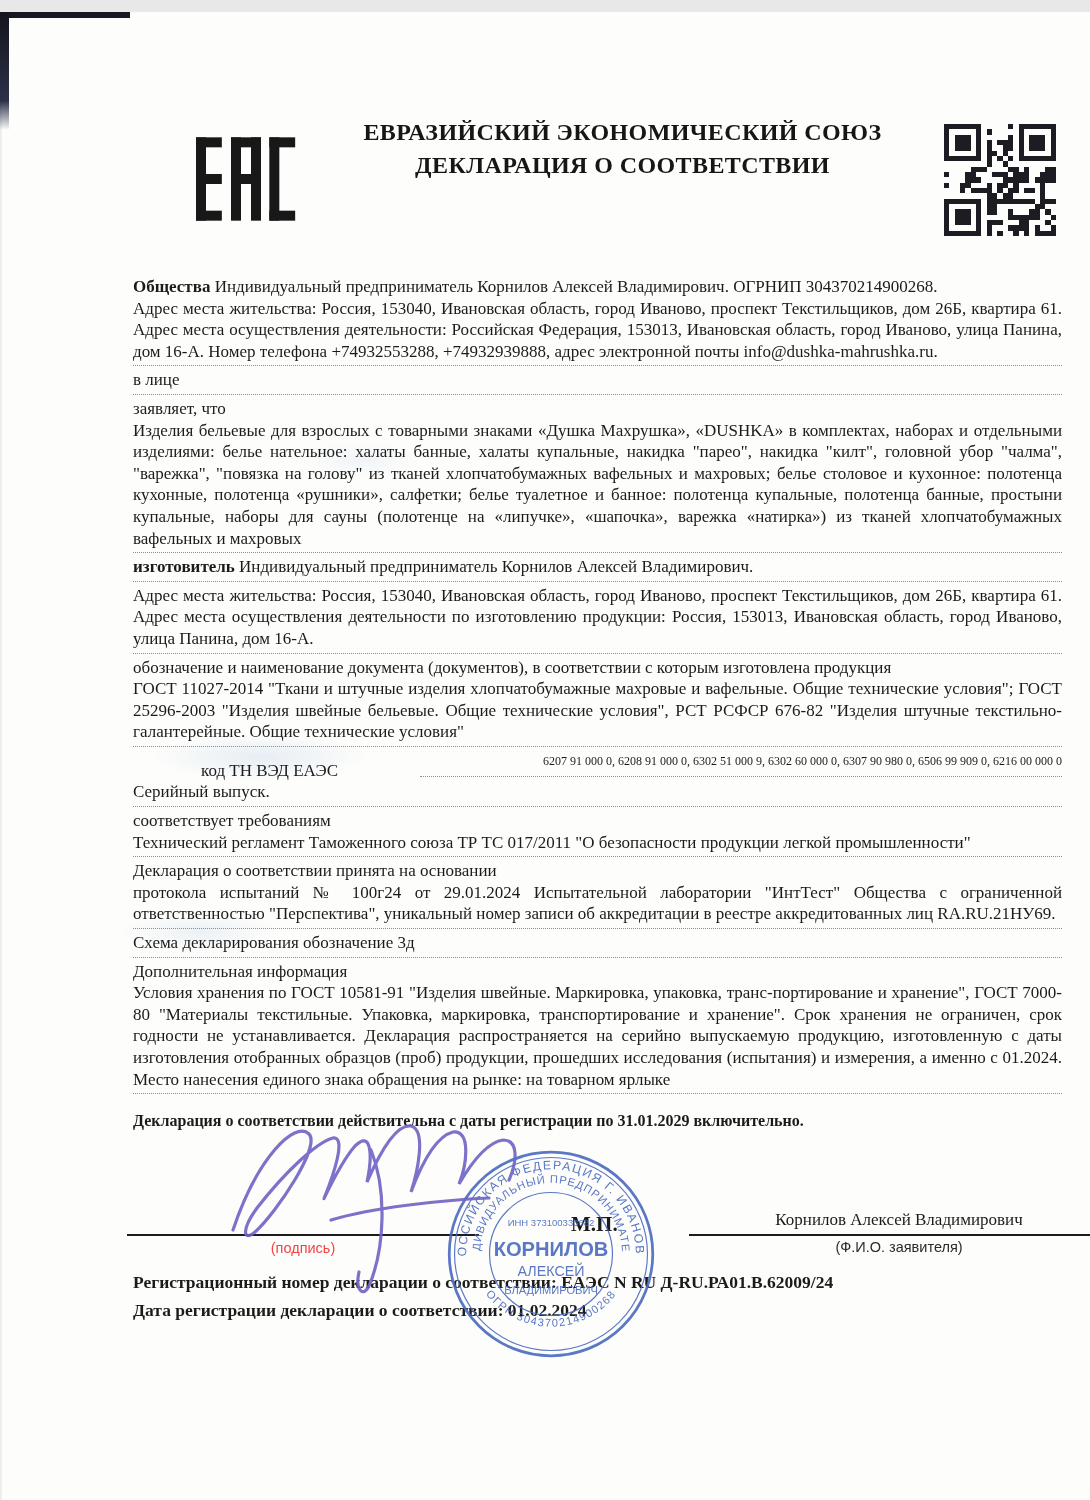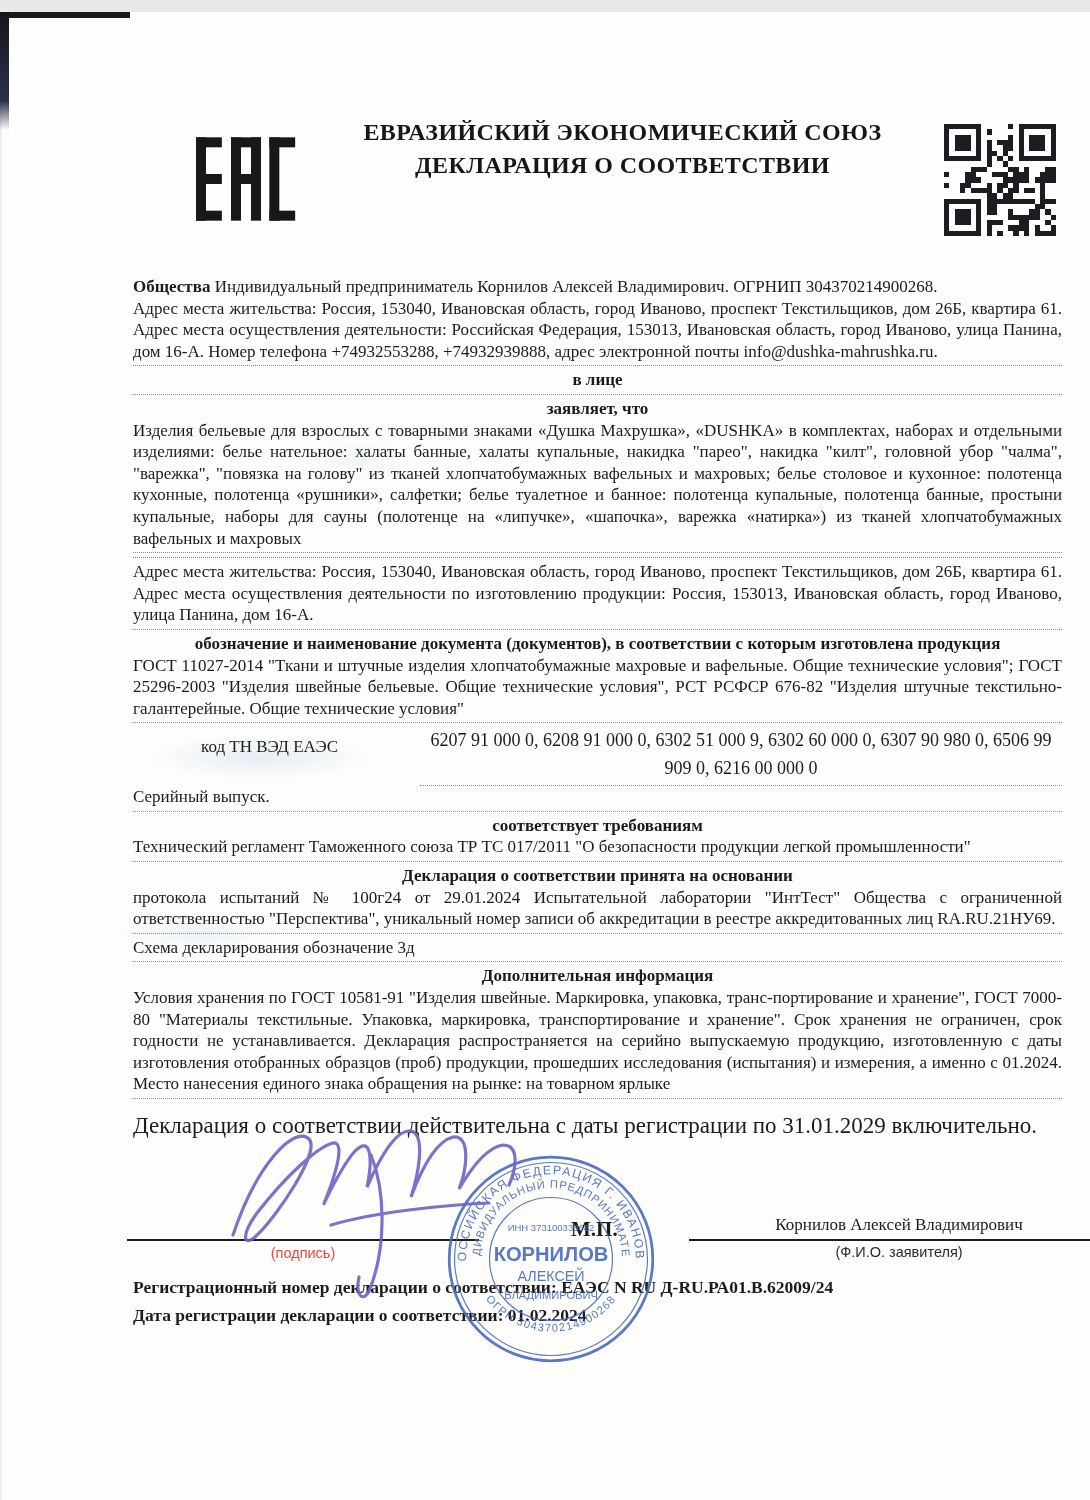--- a/index.html
+++ b/index.html
@@ -24,31 +24,31 @@
 
   
   .eac{position:absolute;left:196px;top:108px;width:100px;height:118px;}
   .title{position:absolute;left:315px;top:104px;width:615px;text-align:center;
     font-weight:bold;font-size:24px;line-height:33px;color:#161616;letter-spacing:.4px;}
   .qr{position:absolute;left:944px;top:112px;width:112px;height:112px;}
 
   
   .content{position:absolute;left:133px;top:264px;width:929px;}
   .para,.heading{font-size:17px;line-height:21.6px;text-align:justify;}
-  .heading{font-weight:bold;text-align:center;}
+  .heading{font-weight:normal;text-align:left;}
   .lead{font-weight:bold;}
   .divider{border-bottom:1.6px dotted #8d8d8d;height:1px;margin:2px 0 3px 0;}
   .tnved{display:flex;align-items:flex-start;margin:3px 0 0 0;}
   .tnved-label{width:287px;padding-left:68px;box-sizing:border-box;font-weight:normal;
     font-size:17px;line-height:21.6px;padding-top:10px;}
   .tnved-right{flex:1;}
-  .tnved-codes{font-size:18px;line-height:28px;text-align:center;}
+  .tnved-codes{font-size:12px;line-height:23px;text-align:right;}
   .tnved-div{border-bottom:1.6px dotted #8d8d8d;height:1px;margin-top:2px;}
 
-  .validity{margin-top:16px;font-weight:normal;font-size:23px;line-height:22px;}
+  .validity{margin-top:16px;font-weight:bold;font-size:16px;line-height:22px;}
 
   
   .sig-zone{position:relative;height:120px;margin-top:10px;}
   .sig-svg{position:absolute;left:88px;top:-62px;width:320px;height:220px;z-index:4;}
   .sig-line{position:absolute;left:-6px;top:92px;width:352px;border-top:2.5px solid #1c1c1c;}
   .sig-caption{position:absolute;left:60px;top:98px;width:220px;text-align:center;
     font-family:"Liberation Sans",sans-serif;font-size:14.5px;color:#ef4444;}
   .mp{position:absolute;left:438px;top:70px;font-weight:bold;font-size:21px;}
   .fio-name{position:absolute;left:560px;top:68px;width:412px;text-align:center;font-size:17px;}
   .fio-line{position:absolute;left:556px;top:92px;width:420px;border-top:2px solid #1c1c1c;}
@@ -320,20 +320,21 @@
   <div class="content" id="content">
 
   <div class="para"><span class="lead">Общества</span> Индивидуальный предприниматель Корнилов Алексей Владимирович. ОГРНИП 304370214900268.</div>
       <div class="para">Адрес места жительства: Россия, 153040, Ивановская область, город Иваново, проспект Текстильщиков, дом 26Б, квартира 61. Адрес места осуществления деятельности: Российская Федерация, 153013, Ивановская область, город Иваново, улица Панина, дом 16-А. Номер телефона +74932553288, +74932939888, адрес электронной почты info@dushka-mahrushka.ru.</div>
       <div class="divider"></div>
       <div class="heading">в лице</div>
       <div class="divider"></div>
       <div class="heading">заявляет, что</div>
       <div class="para">Изделия бельевые для взрослых с товарными знаками «Душка Махрушка», «DUSHKA» в комплектах, наборах и отдельными изделиями: белье нательное: халаты банные, халаты купальные, накидка "парео", накидка "килт", головной убор "чалма", "варежка", "повязка на голову" из тканей хлопчатобумажных вафельных и махровых; белье столовое и кухонное: полотенца кухонные, полотенца «рушники», салфетки; белье туалетное и банное: полотенца купальные, полотенца банные, простыни купальные, наборы для сауны (полотенце на «липучке», «шапочка», варежка «натирка») из тканей хлопчатобумажных вафельных и махровых</div>
       <div class="divider"></div>
+      <div class="para"><span class="lead">изготовитель</span> Индивидуальный предприниматель Корнилов Алексей Владимирович.</div>
       <div class="divider"></div>
       <div class="para">Адрес места жительства: Россия, 153040, Ивановская область, город Иваново, проспект Текстильщиков, дом 26Б, квартира 61. Адрес места осуществления деятельности по изготовлению продукции: Россия, 153013, Ивановская область, город Иваново, улица Панина, дом 16-А.</div>
       <div class="divider"></div>
       <div class="heading">обозначение и наименование документа (документов), в соответствии с которым изготовлена продукция</div>
       <div class="para">ГОСТ 11027-2014 "Ткани и штучные изделия хлопчатобумажные махровые и вафельные. Общие технические условия"; ГОСТ 25296-2003 "Изделия швейные бельевые. Общие технические условия", РСТ РСФСР 676-82 "Изделия штучные текстильно-галантерейные. Общие технические условия"</div>
       <div class="divider"></div>
       <div class="tnved">
         <div class="tnved-label">код ТН ВЭД ЕАЭС</div>
         <div class="tnved-right">
           <div class="tnved-codes">6207 91 000 0, 6208 91 000 0, 6302 51 000 9, 6302 60 000 0, 6307 90 980 0, 6506 99 909 0, 6216 00 000 0</div>

